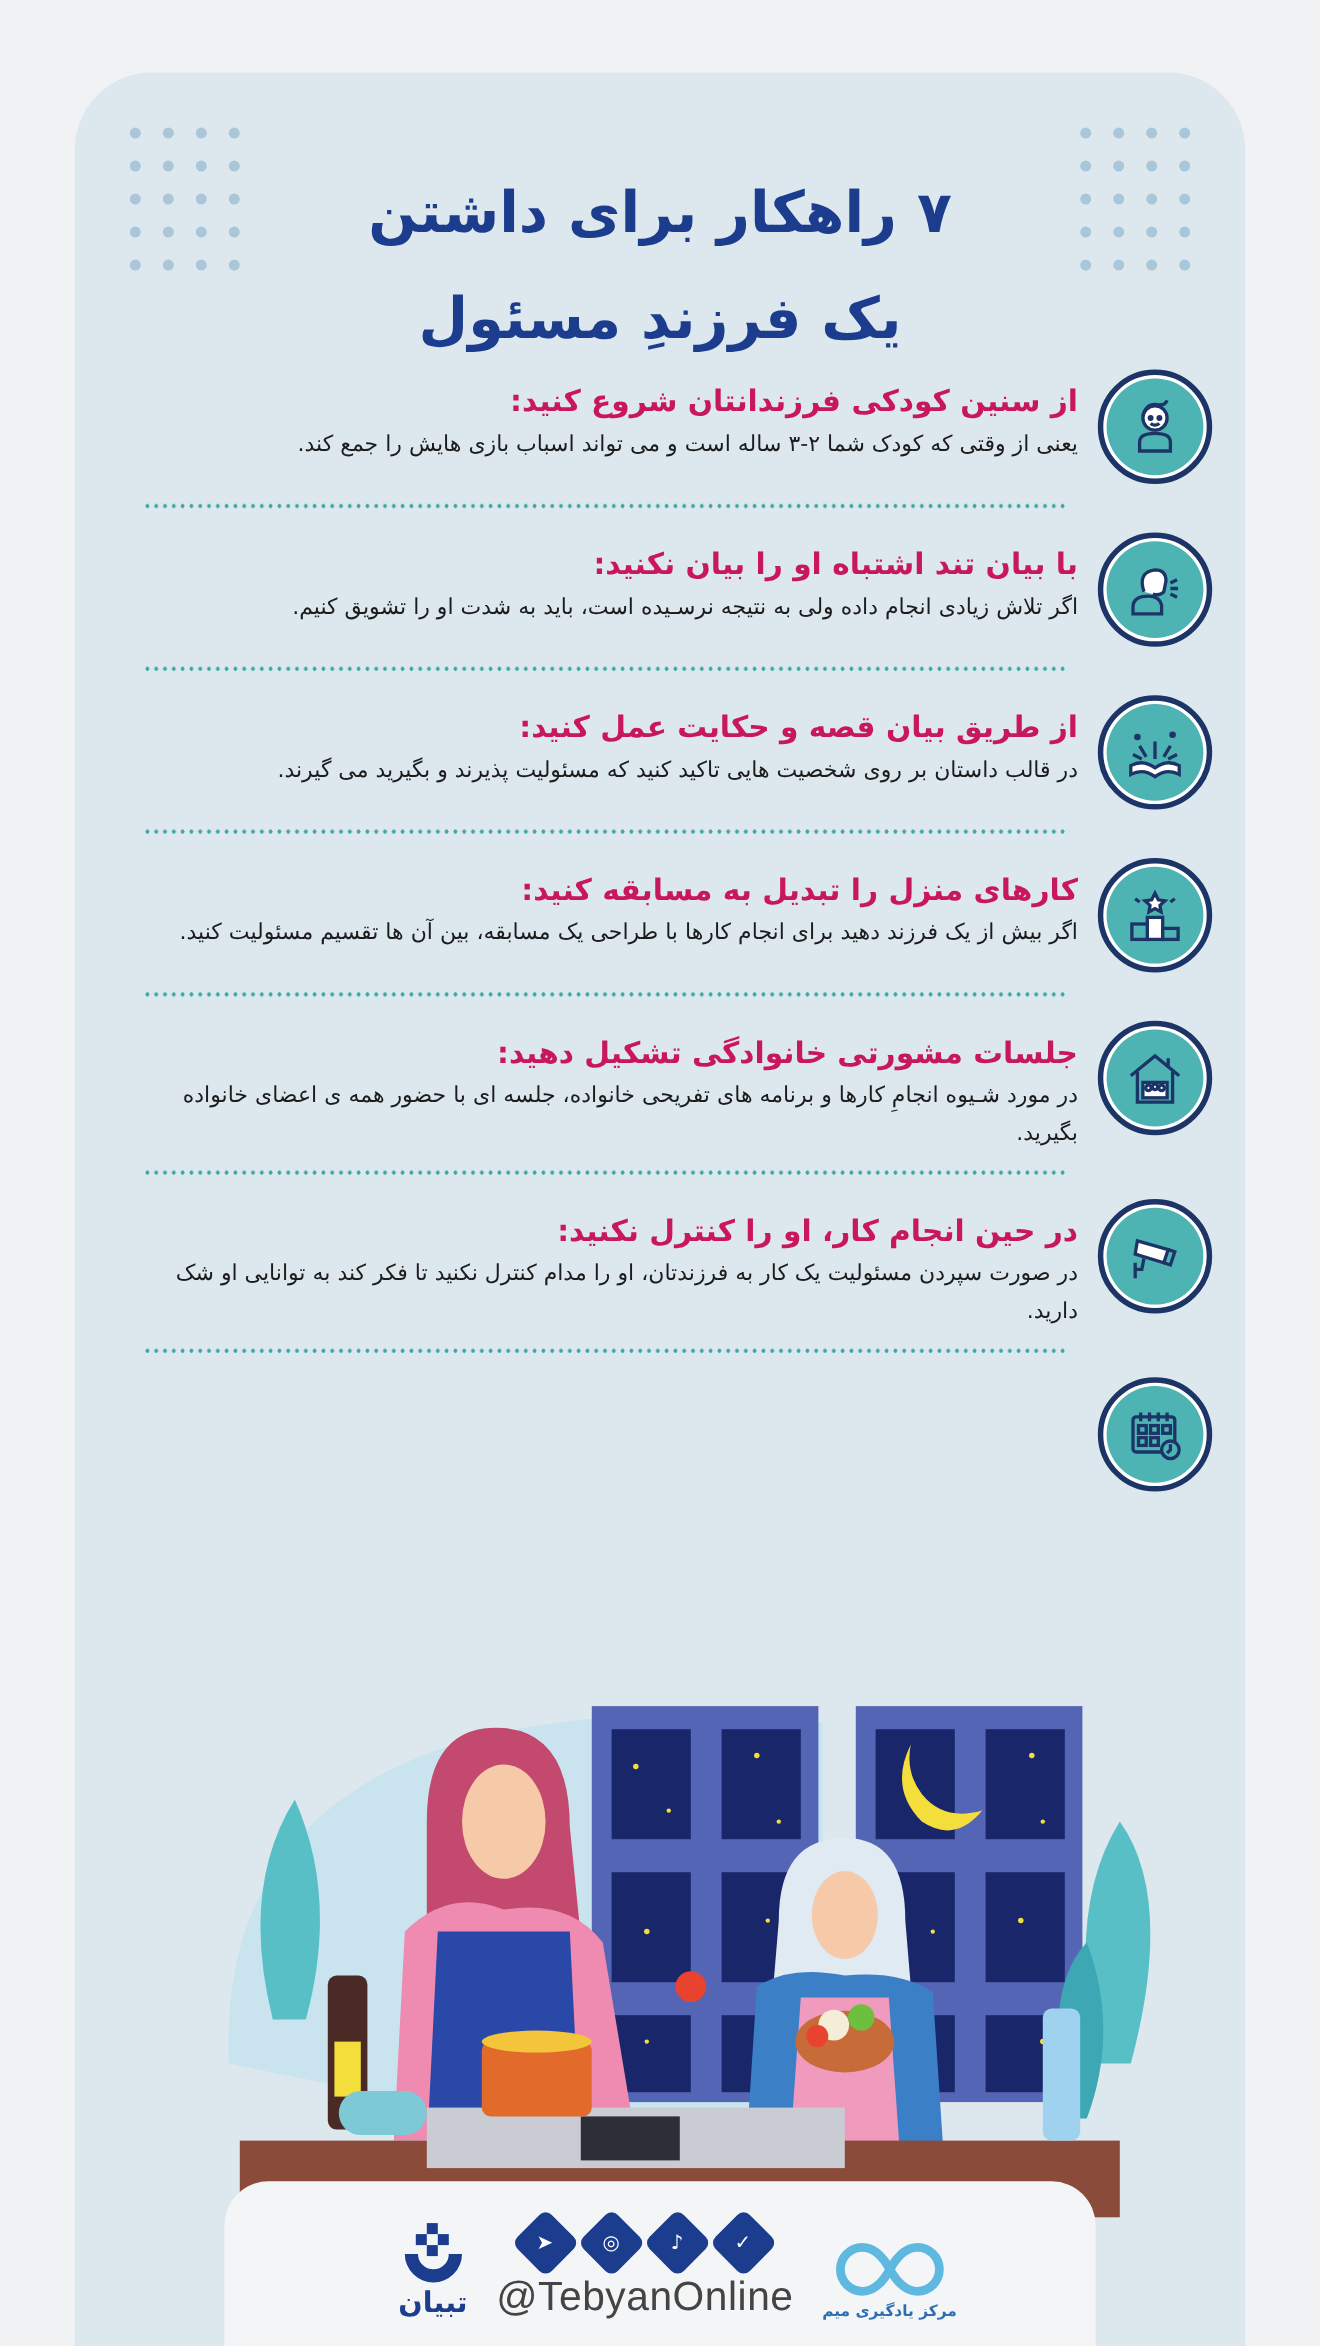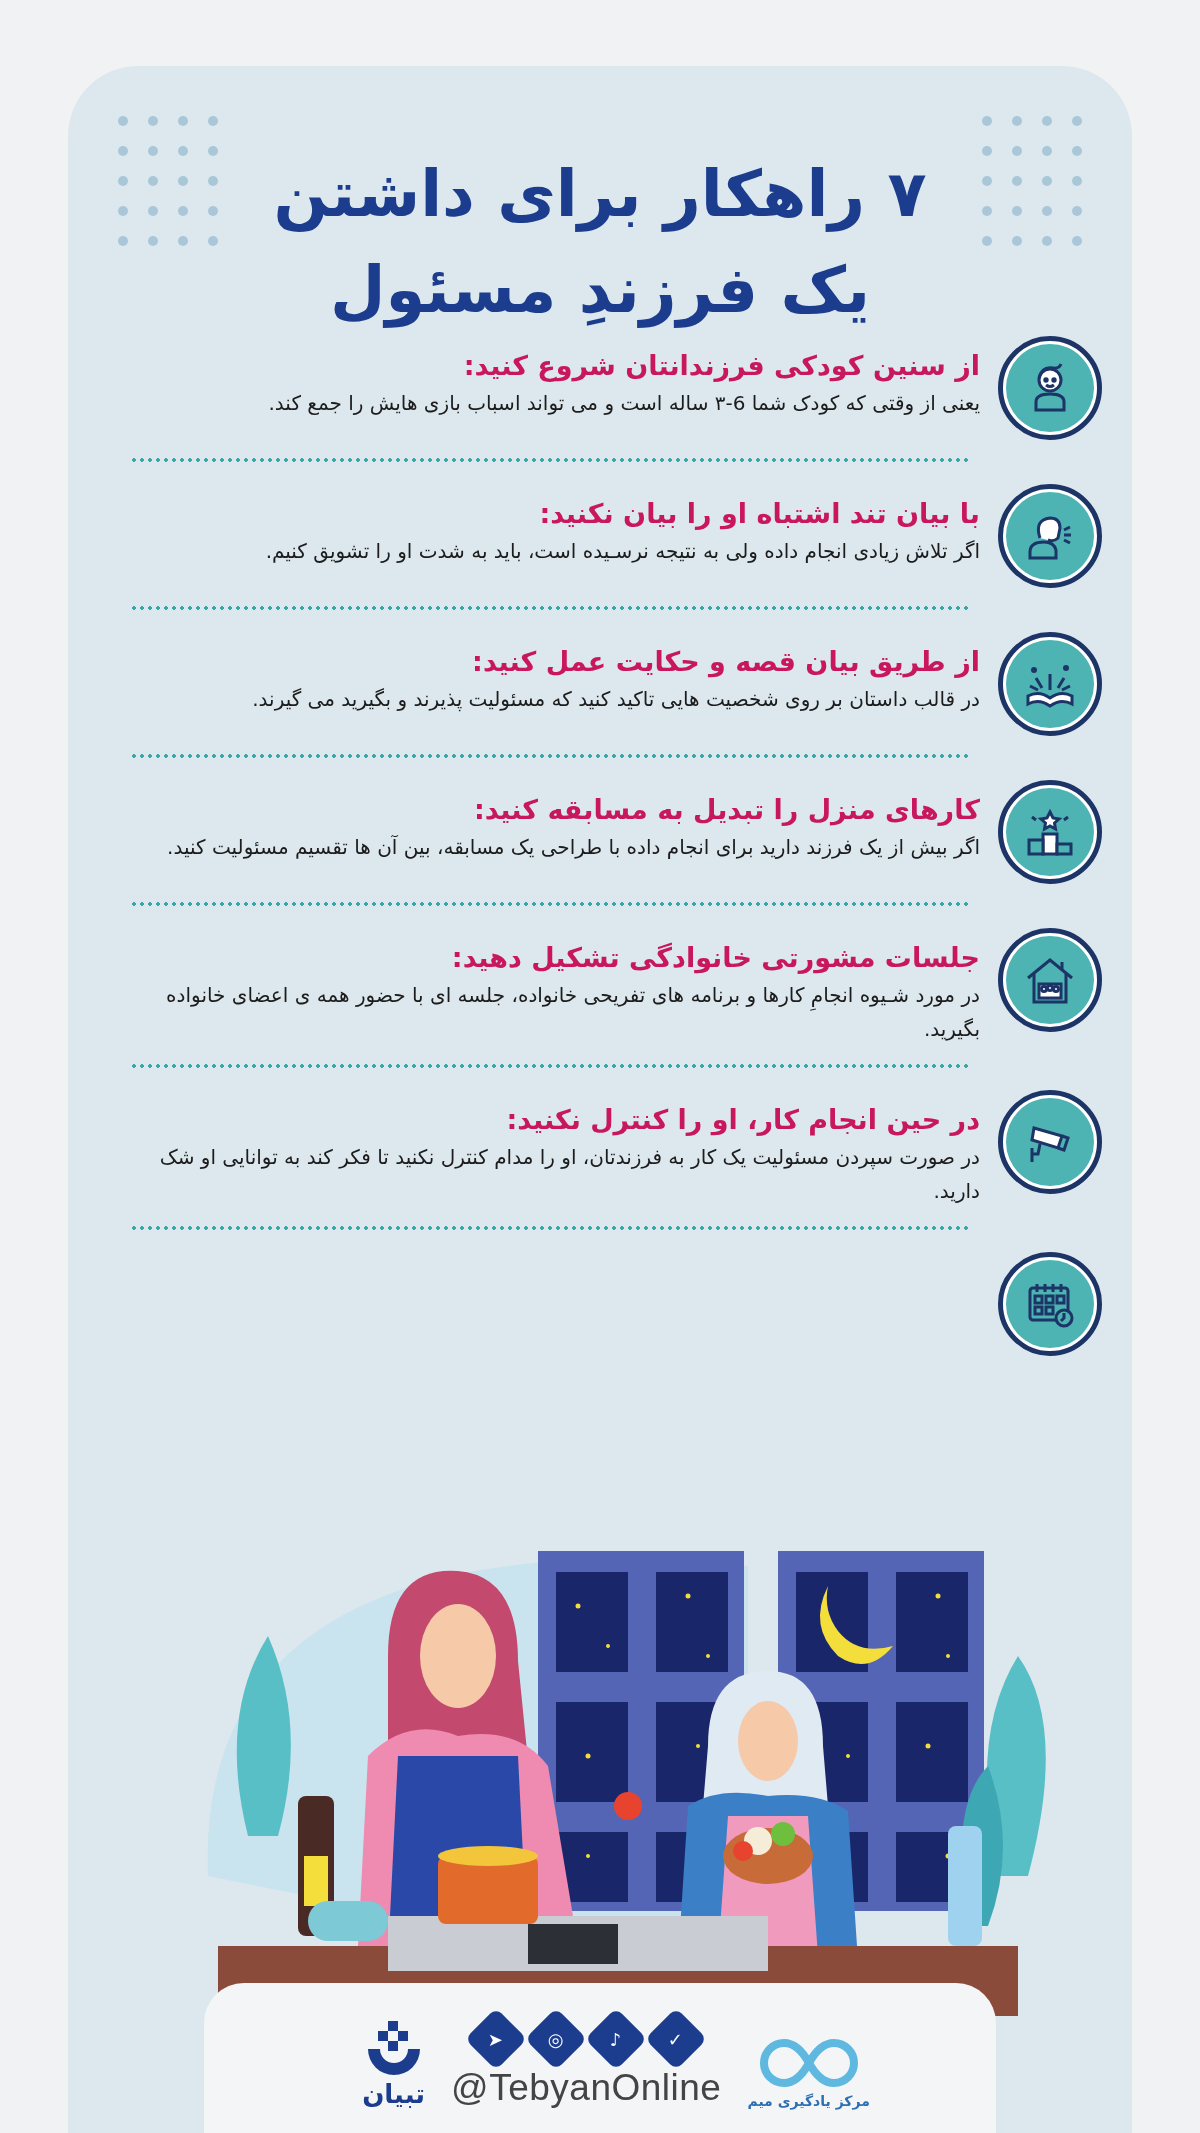--- a/index.html
+++ b/index.html
@@ -8,21 +8,21 @@
 
   .card {
     position: absolute; left: 68px; top: 66px; width: 1064px; height: 2067px;
     background: #dde8ee; border-radius: 70px 70px 0 0; overflow: hidden;
   }
   .dots { position: absolute; display: grid; grid-template-columns: repeat(4, 10px); gap: 20px 20px; }
   .dots span { width: 10px; height: 10px; border-radius: 50%; background: #a9c7d8; display: block; }
 
   .title {
     position: absolute; left: 0; right: 0; top: 80px; text-align: center;
-    color: #1c3d8e; font-weight: bold; font-size: 64px; line-height: 96px;
+    color: #1c3d8e; font-weight: bold; font-size: 52px; line-height: 96px;
     font-family: "DejaVu Sans", sans-serif;
   }
 
   .tips { position: absolute; left: 50px; right: 30px; top: 270px; }
   .tip { position: relative; display: flex; flex-direction: row; align-items: flex-start; }
   .tip-icon {
     flex: none; width: 104px; height: 104px; border-radius: 50%;
     border: 5px solid #1d3466; background: #fff; padding: 3px; margin-top: 0;
   }
   .tip-icon .inner {
@@ -119,21 +119,21 @@
             <path d="M17 18 q3 -12 14 -10 q6 1 8 -4"></path>
             <circle cx="24" cy="20" r="1.2" fill="#1d3466"></circle>
               <circle cx="32" cy="20" r="1.2" fill="#1d3466"></circle>
             <path d="M24 25 q4 3 8 0"></path>
             <path d="M14 50 v-8 q0 -8 14 -8 q14 0 14 8 v8 z" fill="#4db3b3"></path>
           </svg>
         </div>
       </div>
       <div class="tip-body">
         <div class="tip-head">از سنین کودکی فرزندانتان شروع کنید:</div>
-        <div class="tip-text">یعنی از وقتی که کودک شما 6-۳ ساله است و می تواند اسباب بازی هایش را جمع کند.</div>
+        <div class="tip-text">یعنی از وقتی که کودک شما ۲-۳ ساله است و می تواند اسباب بازی هایش را جمع کند.</div>
       </div>
     </div>
     <div class="sep"></div>
 
     <div class="tip">
       <div class="tip-icon">
         <div class="inner">
           <svg width="56" height="56" viewBox="0 0 56 56" fill="none" stroke="#1d3466" stroke-width="3">
             <path d="M18 30 q-6 -18 10 -20 q10 0 10 10 l-2 10 q-4 4 -10 2" fill="#fff"></path>
             <path d="M8 50 v-6 q0 -10 14 -10 q10 0 12 8 v8 z" fill="#4db3b3"></path>
@@ -173,21 +173,21 @@
             <path d="M28 8 l3 6 6 1 -4.5 4 1 6 -5.5 -3 -5.5 3 1 -6 -4.5 -4 6 -1 z" fill="#fff"></path>
             <rect x="21" y="30" width="14" height="20" fill="#fff"></rect>
             <rect x="7" y="36" width="14" height="14" fill="#4db3b3"></rect>
             <rect x="35" y="40" width="14" height="10" fill="#4db3b3"></rect>
             <path d="M14 16 l-4 -3 M42 16 l4 -3"></path>
           </svg>
         </div>
       </div>
       <div class="tip-body">
         <div class="tip-head">کارهای منزل را تبدیل به مسابقه کنید:</div>
-        <div class="tip-text">اگر بیش از یک فرزند دارید برای انجام داده با طراحی یک مسابقه، بین آن ها تقسیم مسئولیت کنید.</div>
+        <div class="tip-text">اگر بیش از یک فرزند دهید برای انجام کارها با طراحی یک مسابقه، بین آن ها تقسیم مسئولیت کنید.</div>
       </div>
     </div>
     <div class="sep"></div>
 
     <div class="tip">
       <div class="tip-icon">
         <div class="inner">
           <svg width="56" height="56" viewBox="0 0 56 56" fill="none" stroke="#1d3466" stroke-width="3">
             <path d="M6 26 l22 -18 22 18"></path>
             <path d="M12 22 v28 h32 v-28"></path>

